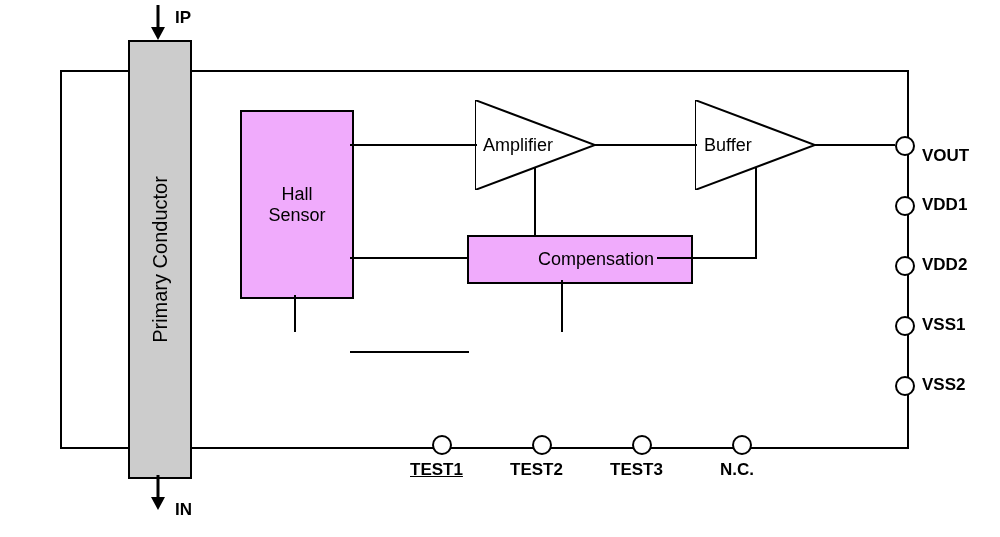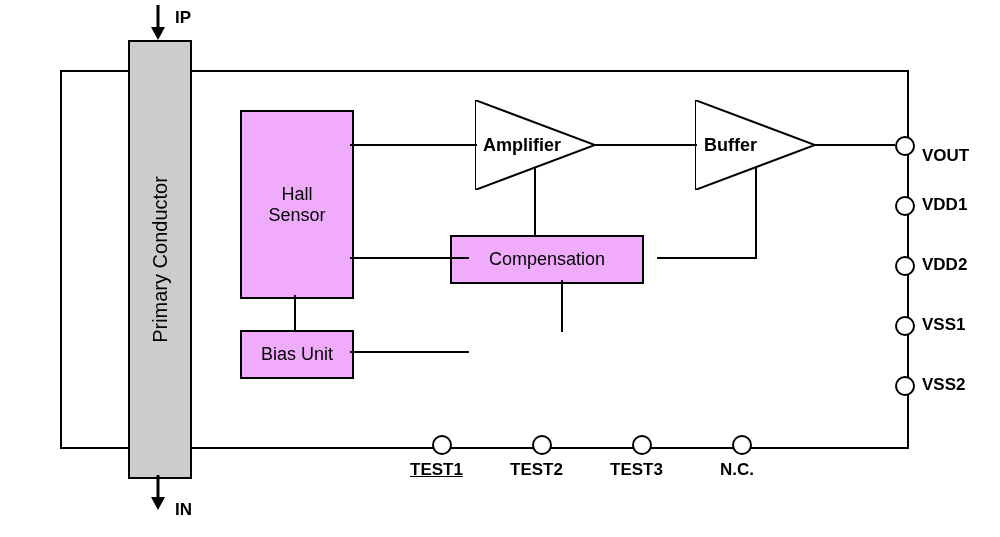--- a/index.html
+++ b/index.html
@@ -60,21 +60,20 @@
     border: 2px solid black;
     border-radius: 50%;
     background: white;
   }
   svg.triangle {
     position: absolute;
   }
   .tri-label {
     position: absolute;
     font-size: 18px;
-    font-weight: bold;
   }
 </style>
 </head>
 <body>
 
 <div class="diagram">
 
   <div class="abs outer-box" style="left:60px; top:70px; width:845px; height:375px;"></div>
 
   <div class="abs primary-conductor" style="left:128px; top:40px; width:60px; height:435px;">
@@ -91,27 +90,24 @@
     <line x1="10" y1="0" x2="10" y2="25" stroke="black" stroke-width="3"></line>
     <polygon points="10,35 3,22 17,22" fill="black"></polygon>
   </svg>
   <div class="abs label" style="left:175px; top:500px;">IN</div>
 
   <div class="abs block" style="left:240px; top:110px; width:110px; height:185px; white-space:pre-line;">
        <span>Hall
 Sensor</span>
   </div>
 
-  <div class="abs block" style="left:450px; top:235px; width:190px; height:45px;">
+  <div class="abs block" style="left:467px; top:235px; width:190px; height:45px;padding-left:32px;">
     <span>Compensation</span>
   </div>
 
-  <div class="abs block" style="left:240px; top:330px; width:110px; height:45px;">
-    <span>Bias Unit</span>
-  </div>
 
 
   <svg class="triangle" style="left:475px; top:100px; width:120px; height:90px;">
     <polygon points="0,0 0,90 120,45" fill="white" stroke="black" stroke-width="2"></polygon>
   </svg>
   <div class="tri-label" style="left:483px; top:135px;">Amplifier</div>
 
   <svg class="triangle" style="left:695px; top:100px; width:120px; height:90px;">
     <polygon points="0,0 0,90 120,45" fill="white" stroke="black" stroke-width="2"></polygon>
   </svg>

